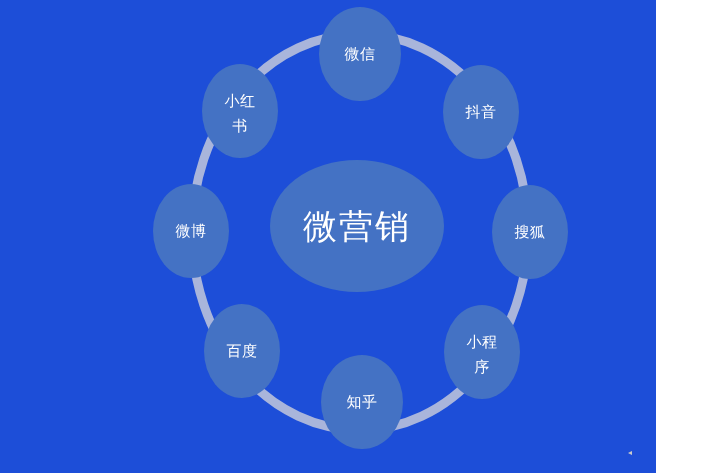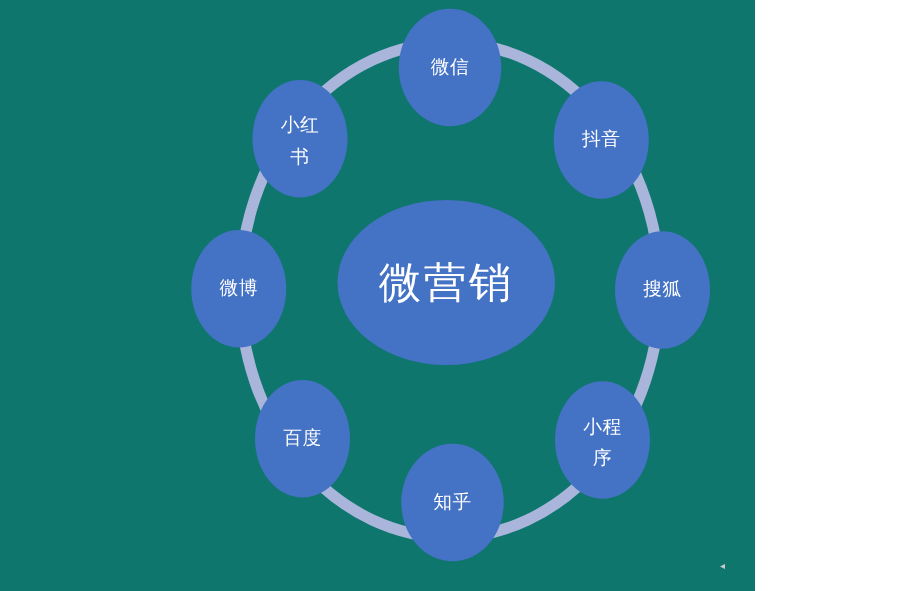--- a/index.html
+++ b/index.html
@@ -9,23 +9,23 @@
     background: #ffffff;
   }
   body {
     width: 720px;
     height: 473px;
     overflow: hidden;
     font-family: "DejaVu Sans", "Liberation Sans", sans-serif;
   }
   #diagram-canvas {
     position: relative;
-    width: 604px;
+    width: 656px;
     height: 473px;
-    background: #0f766e;
+    background: #1d4ed8;
   }
   #diagram-svg {
     position: absolute;
     left: 0;
     top: 0;
     width: 720px;
     height: 473px;
     display: block;
   }
   .node-label,

